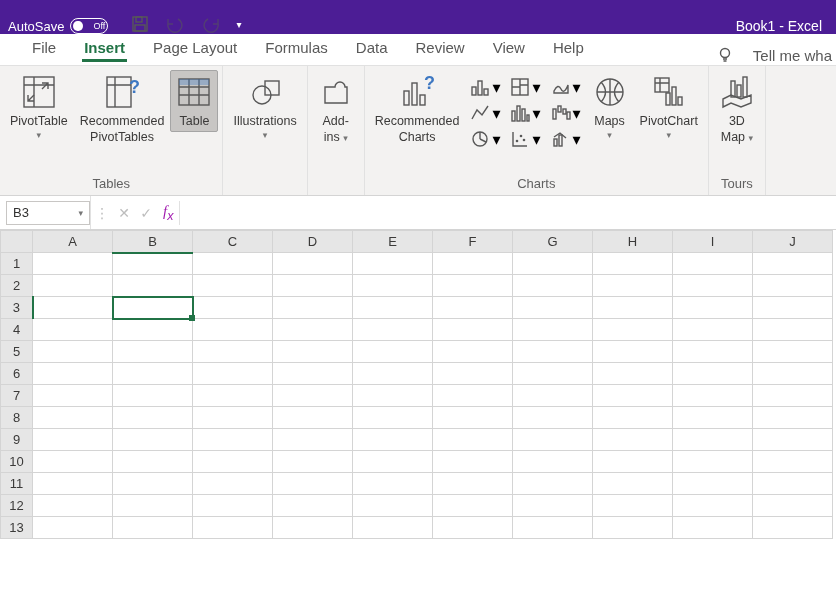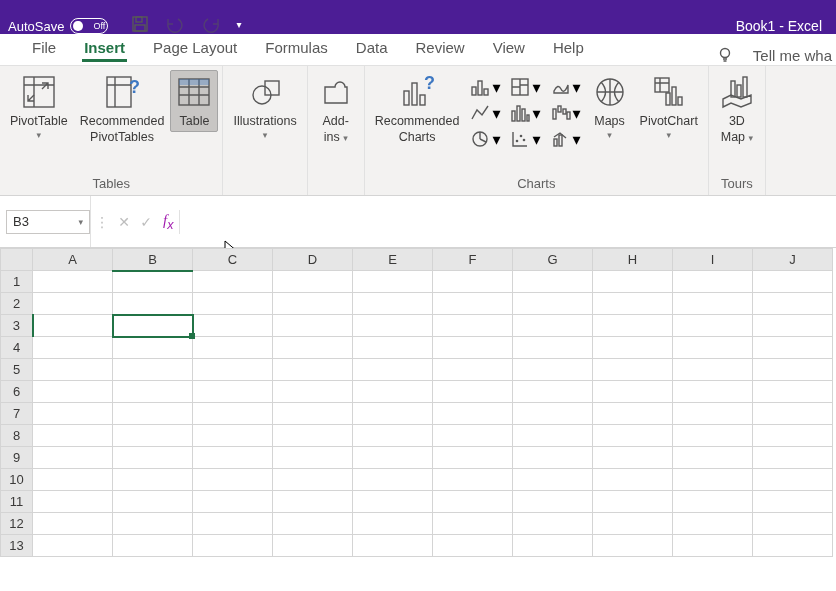--- a/index.html
+++ b/index.html
@@ -25,21 +25,21 @@
   .group-body { flex: 1 1 auto; display: flex; align-items: flex-start; padding: 4px 4px 0; }
   .group-label { font-size: 13px; color: #616161; text-align: center; padding: 2px 0 4px; position:relative;}
 
   .btn-large { display: flex; flex-direction: column; align-items: center; justify-content: flex-start; padding: 4px 6px 2px; cursor: pointer; font-size: 12.5px; color: #3b3a39; text-align:center; line-height:1.25; border-radius:2px; }
   .btn-large .iconbox { width: 36px; height: 36px; display: flex; align-items: center; justify-content: center; margin-bottom:4px;}
   .btn-large .dd { font-size:9px; color:#767676; text-align:center;}
   .btn-large.pressed { background:#c8c6c4; border:1px solid #a5a5a5; padding:3px 5px 1px;}
   .smallcol { display:flex; flex-direction:column; gap:4px; padding:6px 4px 0;}
   .smallbtn { display:flex; align-items:center; gap:2px; padding:1px;}
 
-  .formulabar { height: 52px; display: flex; align-items: center; border-bottom: 1px solid #d4d4d4; background:#fff;}
+  .formulabar { height: 34px; display: flex; align-items: center; border-bottom: 1px solid #d4d4d4; background:#fff;}
   .namebox { width: 84px; border: 1px solid #c8c6c4; margin-left:6px; height:24px; display:flex; align-items:center; padding:0 6px; font-size:13px; color:#323130; background:#fff;}
   .namebox .dd { margin-left:auto; font-size:9px; color:#767676;}
   .fb-btn { width:22px; text-align:center; color:#bdbdbd; font-size:14px;}
   .fx { font-style: italic; font-family: "Times New Roman", serif; color:#a21caf; padding:0 6px; font-size:15px;}
   .fb-border { border-left:1px solid #e1e1e1; height:100%; display:flex; align-items:center;}
 
   .gridwrap { position:relative; }
   table.grid { border-collapse: collapse; table-layout: fixed;}
   table.grid th, table.grid td { border: 1px solid #d4d4d4; font-size: 13px; color:#323130; }
   table.grid th.colhdr { background:#e6e6e6; height:22px; font-weight:400; width:80px; color:#3b3a39;}

